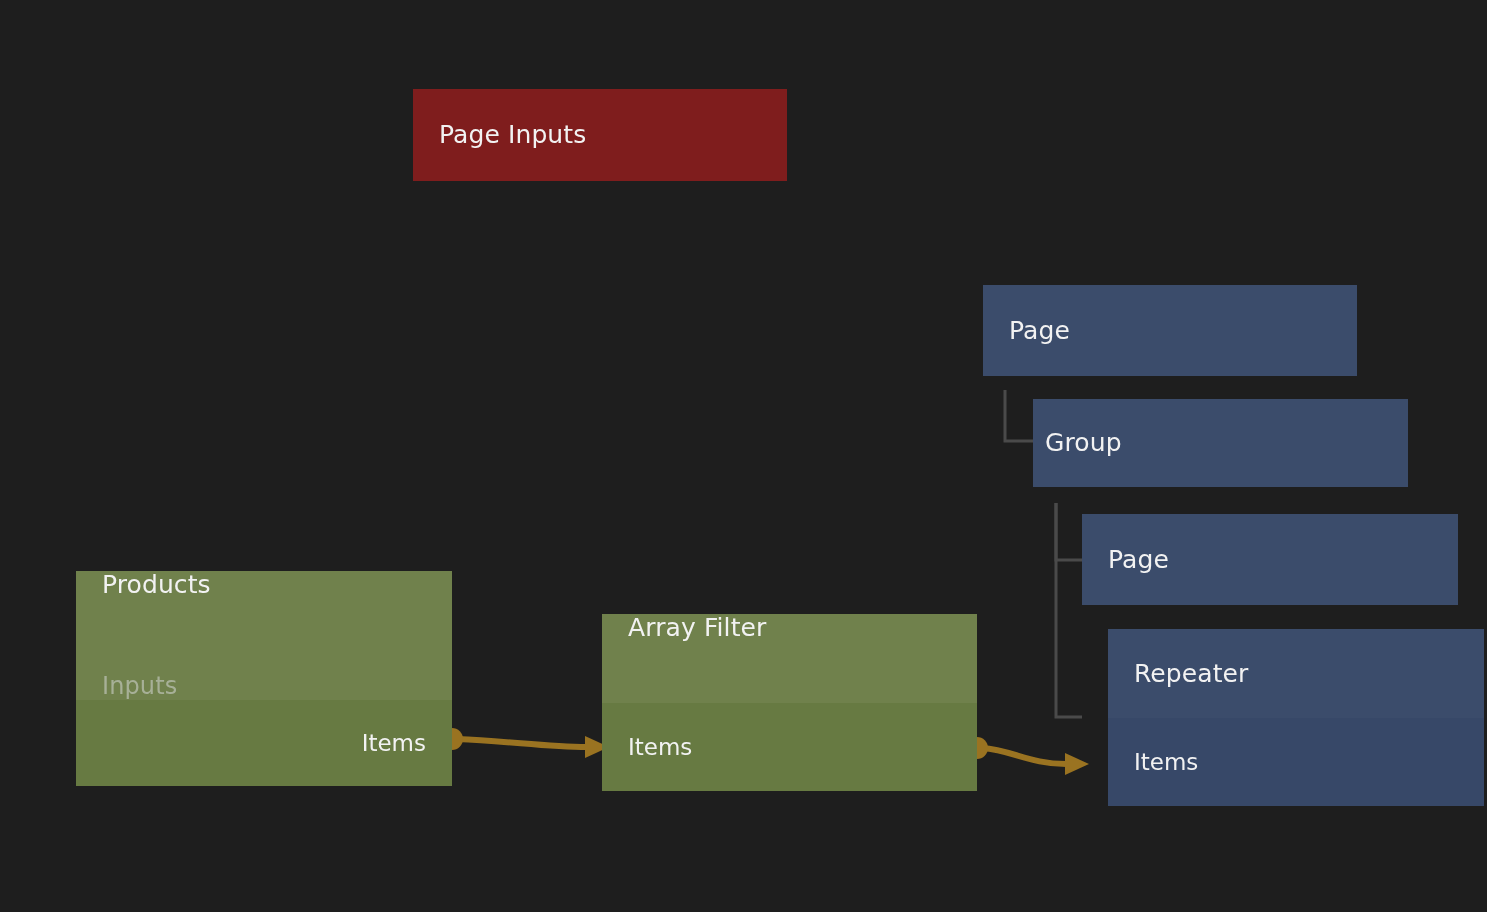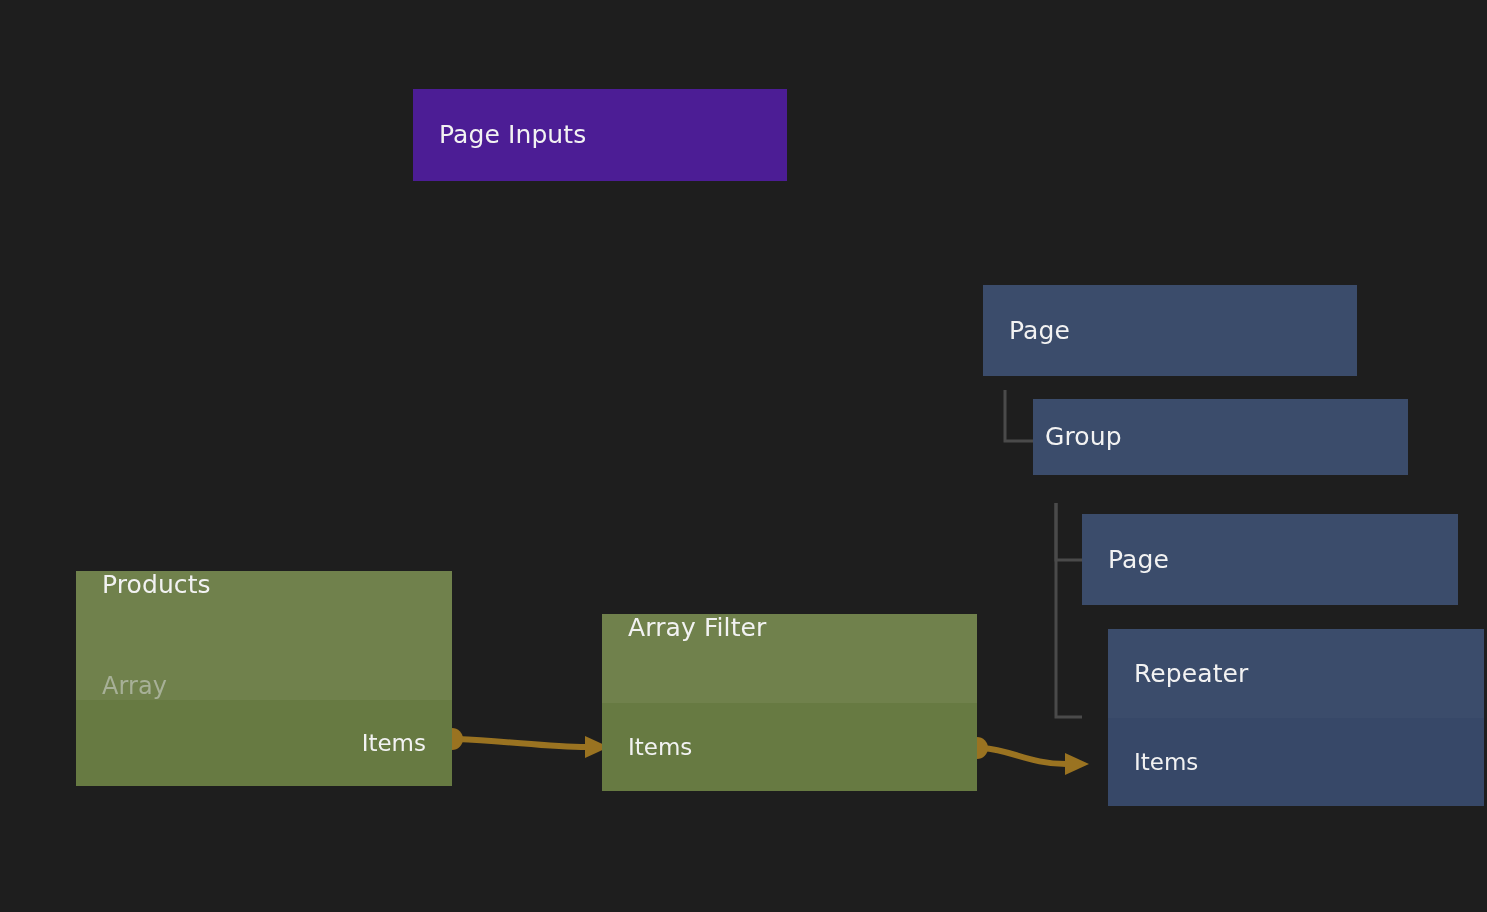--- a/index.html
+++ b/index.html
@@ -65,21 +65,21 @@
     display: flex;
     align-items: center;
     font-size: 23px;
     color: #f2f2f2;
     white-space: nowrap;
   }
   .port-row.out { justify-content: flex-end; }
   .port-row.in  { justify-content: flex-start; }
 
   
-  .theme-purple .node-header { background: #4c1d95; }
+  .theme-purple .node-header { background: #7f1d1d; }
 
   .theme-olive  .node-header { background: #70814c; justify-content: space-between; }
   .theme-olive  .node-body   { background: #677a42; }
 
   .theme-blue   .node-header { background: #3b4c6b; }
   .theme-blue   .node-body   { background: #374868; }
 
   
   #wires {
     position: absolute;
@@ -112,21 +112,21 @@
 
   <div class="node theme-purple" style="left:413px; top:89px; width:374px; height:92px;">
     <div class="node-header" style="height:92px;">
       <div class="node-title">Page Inputs</div>
     </div>
   </div>
 
   <div class="node theme-olive" style="left:76px; top:571px; width:376px; height:215px;">
     <div class="node-header" style="height:129px;">
       <div class="node-title">Products</div>
-      <div class="node-subtitle">Array</div>
+      <div class="node-subtitle">Inputs</div>
     </div>
     <div class="node-body" style="height:86px;">
       <div class="port-row out">
         <span>Items</span>
       </div>
     </div>
   </div>
 
   <div class="node theme-olive" style="left:602px; top:614px; width:375px; height:157px;">
     <div class="node-header" style="height:89px;">
@@ -139,21 +139,21 @@
     </div>
   </div>
 
   <div class="node theme-blue" style="left:983px; top:285px; width:374px; height:91px;">
     <div class="node-header" style="height:91px;">
       <div class="node-title">Page</div>
     </div>
   </div>
 
   <div class="node theme-blue" style="left:1033px; top:399px; width:375px; height:91px;">
-    <div class="node-header" style="height:76px;padding-left:12px;">
+    <div class="node-header" style="height:88px;padding-left:12px;">
       <div class="node-title">Group</div>
     </div>
   </div>
 
   <div class="node theme-blue" style="left:1082px; top:514px; width:376px; height:91px;">
     <div class="node-header" style="height:91px;">
       <div class="node-title">Page</div>
     </div>
   </div>
 

